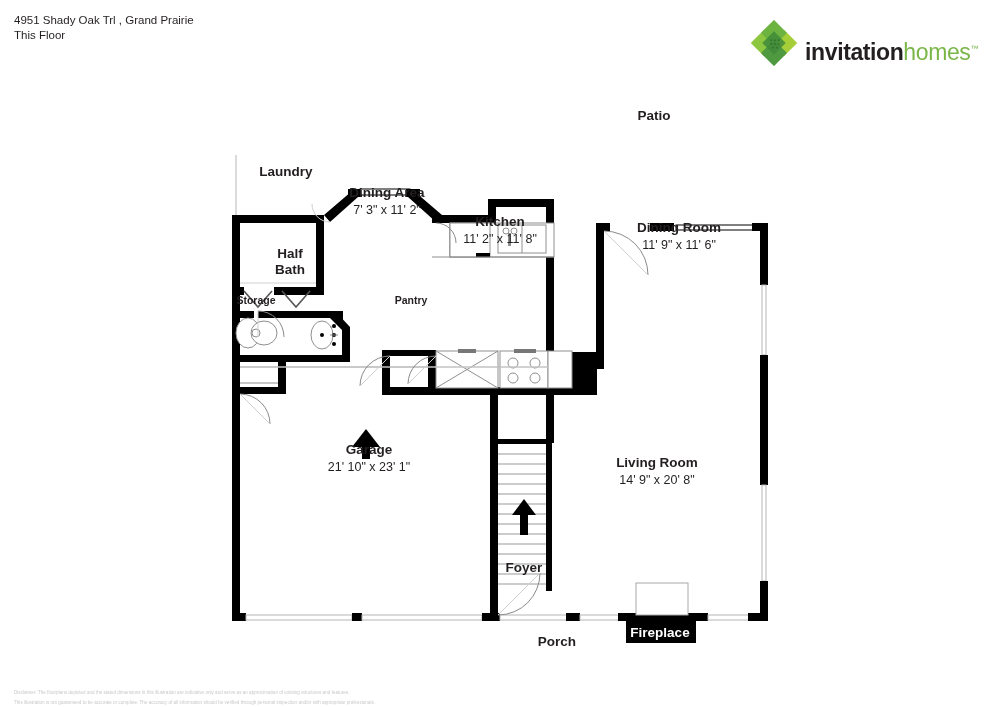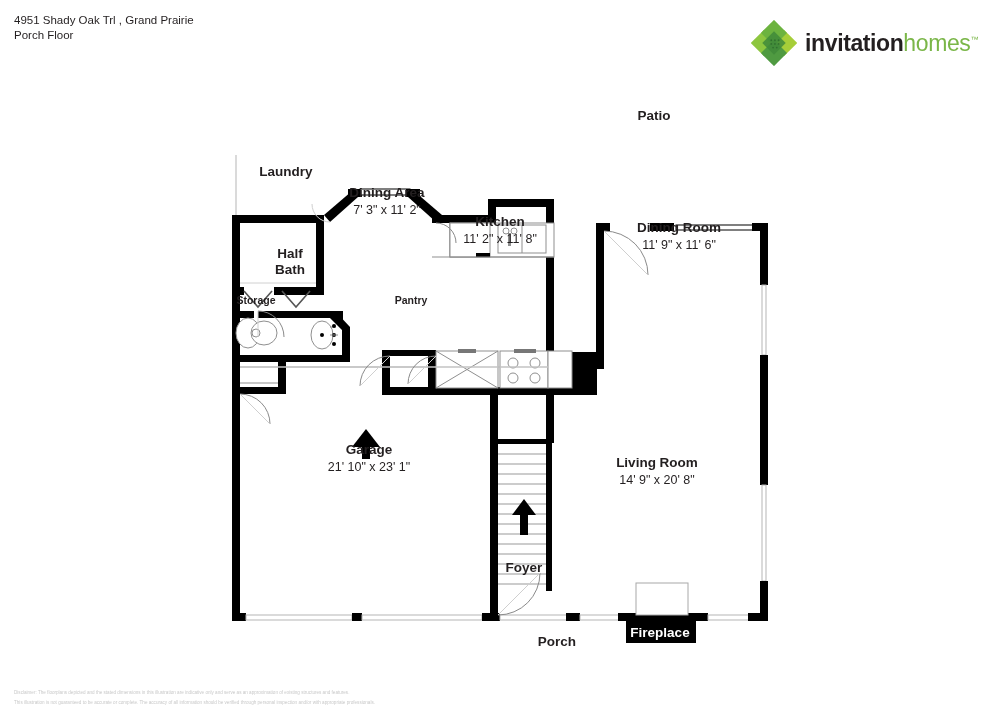--- a/index.html
+++ b/index.html
@@ -5,39 +5,39 @@
   html,body{margin:0;padding:0;}
   body{
     width:1000px;height:707px;background:#ffffff;
     font-family:"Liberation Sans", sans-serif;
     color:#231f20;position:relative;overflow:hidden;
   }
   #header{position:absolute;left:14px;top:13px;}
   .addr{font-size:11.5px;line-height:15px;color:#231f20;text-align:right;}
   .floor{font-size:11.5px;line-height:15px;color:#231f20;}
 
-  #logo{position:absolute;right:22px;top:20px;display:flex;align-items:center;gap:8px;}
+  #logo{position:absolute;right:22px;top:20px;display:flex;align-items:flex-end;gap:8px;}
   #logo .mark{width:46px;height:46px;display:block;}
   #logo .word{font-size:23px;letter-spacing:-0.4px;white-space:nowrap;}
   #logo .word .w1{color:#231f20;font-weight:bold;}
   #logo .word .w2{color:#7ab648;font-weight:normal;}
   #logo .word .tm{font-size:8px;color:#7ab648;vertical-align:super;}
 
   #plan{position:absolute;left:0;top:75px;width:1000px;height:590px;}
 
   #disclaimer{position:absolute;left:14px;top:688px;width:700px;}
   #disclaimer p{margin:0;font-size:4.6px;line-height:9.5px;color:#c9c9c9;
                 font-family:"Liberation Sans", sans-serif;white-space:nowrap;}
 </style>
 </head>
 <body>
 
 <div id="header">
   <div class="addr">4951 Shady Oak Trl , Grand Prairie</div>
-  <div class="floor">Porch Floor</div>
+  <div class="floor">This Floor</div>
 </div>
 
 <div id="logo">
   <svg class="mark" viewBox="0 0 100 100">
     <g>
       <rect x="8" y="30" width="40" height="40" transform="rotate(-45 28 50)" fill="#8dc63f"></rect>
       <rect x="52" y="30" width="40" height="40" transform="rotate(-45 72 50)" fill="#a6ce39"></rect>
       <rect x="30" y="8" width="40" height="40" transform="rotate(-45 50 28)" fill="#6cb33f"></rect>
       <rect x="30" y="52" width="40" height="40" transform="rotate(-45 50 72)" fill="#4f9a41"></rect>
       <rect x="32" y="32" width="36" height="36" transform="rotate(-45 50 50)" fill="#3f8a3a" opacity="0.85"></rect>

